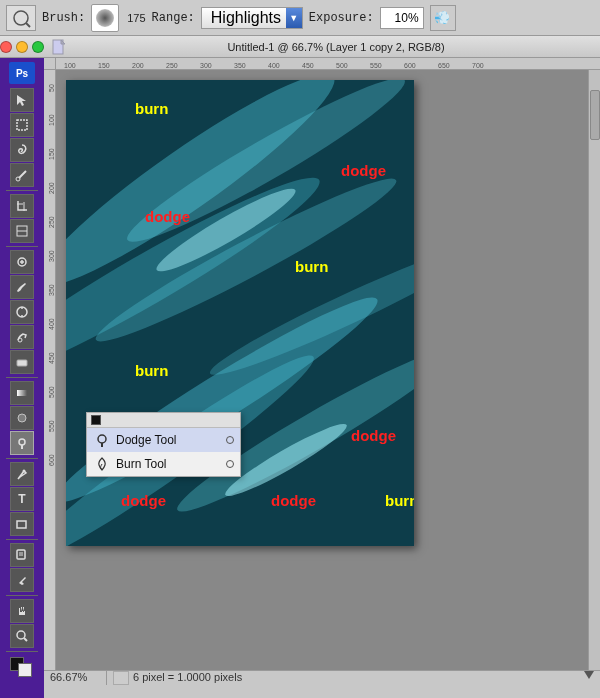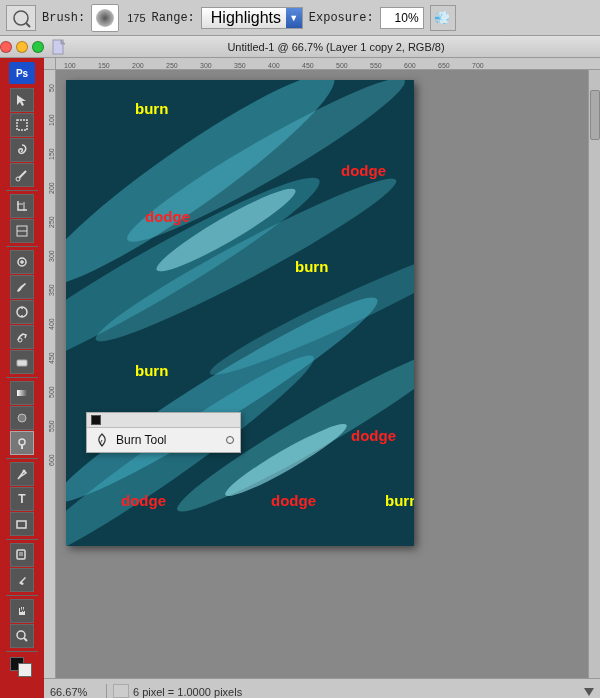--- a/index.html
+++ b/index.html
@@ -122,21 +122,21 @@
       display: flex;
       width: 600px;
       height: 640px;
       position: relative;
     }
 
     
     #left-toolbar {
       width: 44px;
       height: 640px;
-      background: #b91c1c;
+      background: #4c1d95;
       display: flex;
       flex-direction: column;
       align-items: center;
       padding: 4px 0;
       gap: 1px;
       position: relative;
       z-index: 50;
     }
     .tool-btn {
       width: 24px; height: 24px;
@@ -291,25 +291,25 @@
       background: #aaa;
       border: 1px solid #888;
       border-radius: 2px;
     }
 
     
     #status-bar {
       position: absolute;
       bottom: 0; left: 0;
       width: 556px;
-      height: 20px;
+      height: 28px;
       background: #c8c8c8;
       border-top: 1px solid #999;
       display: flex;
-      align-items: flex-end;
+      align-items: flex-start;
       font-size: 11px;
       color: #333;
       padding: 0 6px;
     }
     .status-zoom { min-width: 50px; }
     .status-divider { width: 1px; height: 14px; background: #999; margin: 0 6px; }
     .status-info { flex: 1; }
     .status-arrow {
       width: 10px; height: 10px;
       border-left: 5px solid transparent;
@@ -587,20 +587,30 @@
           <span class="canvas-label label-red" style="top:412px;left:168px;">dodge</span>
           <span class="canvas-label label-yellow" style="top:412px;left:282px;">burn</span>
         </div>
       </div>
 
       <div id="context-menu">
 
         <div style="display:flex;align-items:center;padding:2px 6px 2px 4px;background:#e0e0e0;border-bottom:1px solid #bbb;">
           <div class="black-square"></div>
         </div>
+        <div class="menu-item active-tool">
+          <div class="menu-icon">
+            <svg width="16" height="16">
+                <circle cx="8" cy="7" r="4" fill="none" stroke="#333" stroke-width="1.5"></circle>
+                <line x1="8" y1="11" x2="8" y2="15" stroke="#333" stroke-width="2"></line>
+              </svg>
+          </div>
+          <span>Dodge Tool</span>
+          <div class="menu-dot"></div>
+        </div>
         <div class="menu-item">
           <div class="menu-icon">
             <svg width="16" height="16">
                 <path d="M8,2 C6,4 4,6 5,9 C6,12 8,14 8,14 C8,14 10,12 11,9 C12,6 10,4 8,2Z" fill="none" stroke="#333" stroke-width="1.2"></path>
                 <path d="M8,8 C7,10 6,11 7,13" fill="none" stroke="#333" stroke-width="1"></path>
               </svg>
           </div>
           <span>Burn Tool</span>
           <div class="menu-dot"></div>
         </div>

